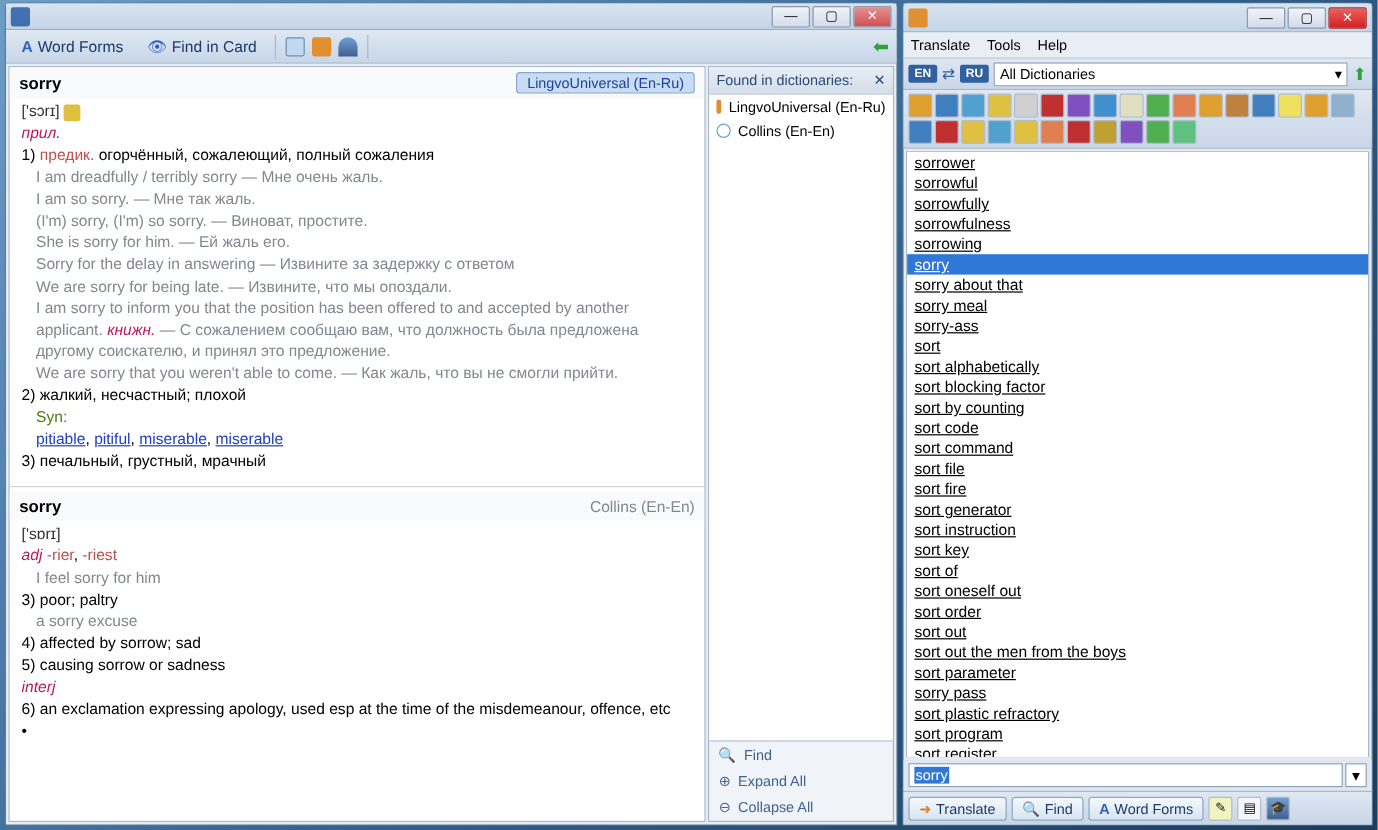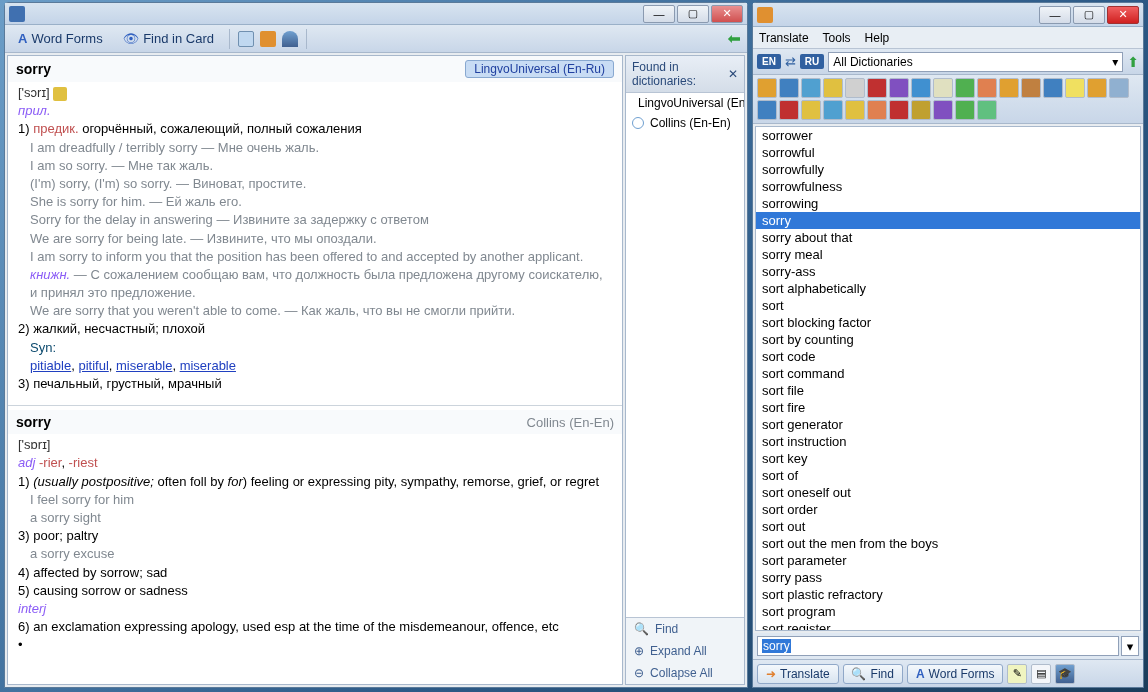--- a/index.html
+++ b/index.html
@@ -86,21 +86,21 @@
 }
 .dict-main {
   flex: 1;
   background: #fff;
   border: 1px solid #a8b8cc;
   margin: 2px;
   overflow-y: auto;
   position: relative;
 }
 .dict-side {
-  width: 120px;
+  width: 155px;
   background: #f0f4f8;
   border: 1px solid #a8b8cc;
   margin: 2px 2px 2px 0;
   display: flex;
   flex-direction: column;
 }
 .side-header {
   background: linear-gradient(#e8eef6, #d4dde8);
   padding: 4px 6px;
   font-size: 12px;
@@ -151,25 +151,25 @@
   padding: 1px 8px;
   border-radius: 3px;
   color: #2040a0;
   font-size: 12px;
 }
 .entry-body {
   padding: 2px 10px 8px 10px;
   line-height: 1.4;
 }
 .phon { color: #333; }
-.pos { color: #8b5cf6; font-style: italic; }
+.pos { color: #be185d; font-style: italic; }
 .predic { color: #c05050; }
 .gray { color: #808890; }
 .link { color: #2040c0; text-decoration: underline; cursor: pointer; }
-.syn-label { color: #0c4a6e; font-weight: normal; }
+.syn-label { color: #4d7c0f; font-weight: normal; }
 .inline-icon { width:14px; height:14px; background:#e0c040; display:inline-block; vertical-align:middle; border-radius:2px; }
 .entry-divider { border-top: 1px solid #ccd4dc; margin: 4px 0; }
 
 .menubar {
   height: 22px;
   background: #e8eef4;
   border-bottom: 1px solid #b8c4d4;
   display: flex;
   align-items: center;
   padding: 0 6px;
@@ -231,20 +231,21 @@
   background: #fff;
   border: 1px solid #a8b8cc;
   margin: 2px;
   overflow-y: auto;
   font-size: 13px;
 }
 .wl-item {
   padding: 1px 6px;
   cursor: pointer;
   white-space: nowrap;
+  text-decoration: underline;
 }
 .wl-item.selected { background: #3078d8; color: #fff; }
 .search-row {
   padding: 3px 4px;
   background: #dfe8f2;
   display: flex;
   gap: 2px;
 }
 .search-input {
   flex: 1;
@@ -359,28 +360,21 @@
         <span class="entry-word">sorry</span>
         <span class="gray">Collins (En-En)</span>
       </div>
       <div class="entry-body">
         <div class="phon">['sɒrɪ]</div>
         <div>
           <span class="pos">adj</span>
           <span class="predic">-rier</span>,
           <span class="predic">-riest</span>
         </div>
-        <div>
-          <span>1)</span>
-          <em>(usually postpositive;</em>
-          <span>often foll by</span>
-          <em>for</em><span>) feeling or expressing pity, sympathy, remorse, grief, or regret</span>
-        </div>
         <div style="padding-left:12px" class="gray">I feel sorry for him</div>
-        <div style="padding-left:12px" class="gray">a sorry sight</div>
         <div>
           <span>3)</span>
           <span>poor; paltry</span>
         </div>
         <div style="padding-left:12px" class="gray">a sorry excuse</div>
         <div>
           <span>4)</span>
           <span>affected by sorrow; sad</span>
         </div>
         <div>
@@ -460,22 +454,22 @@
   <div class="wordlist" id="wordlist">
       <div class="wl-item">sorrower</div>
       <div class="wl-item">sorrowful</div>
       <div class="wl-item">sorrowfully</div>
       <div class="wl-item">sorrowfulness</div>
       <div class="wl-item">sorrowing</div>
       <div class="wl-item selected">sorry</div>
       <div class="wl-item">sorry about that</div>
       <div class="wl-item">sorry meal</div>
       <div class="wl-item">sorry-ass</div>
+      <div class="wl-item">sort</div>
       <div class="wl-item">sort alphabetically</div>
-      <div class="wl-item">sort</div>
       <div class="wl-item">sort blocking factor</div>
       <div class="wl-item">sort by counting</div>
       <div class="wl-item">sort code</div>
       <div class="wl-item">sort command</div>
       <div class="wl-item">sort file</div>
       <div class="wl-item">sort fire</div>
       <div class="wl-item">sort generator</div>
       <div class="wl-item">sort instruction</div>
       <div class="wl-item">sort key</div>
       <div class="wl-item">sort of</div>

